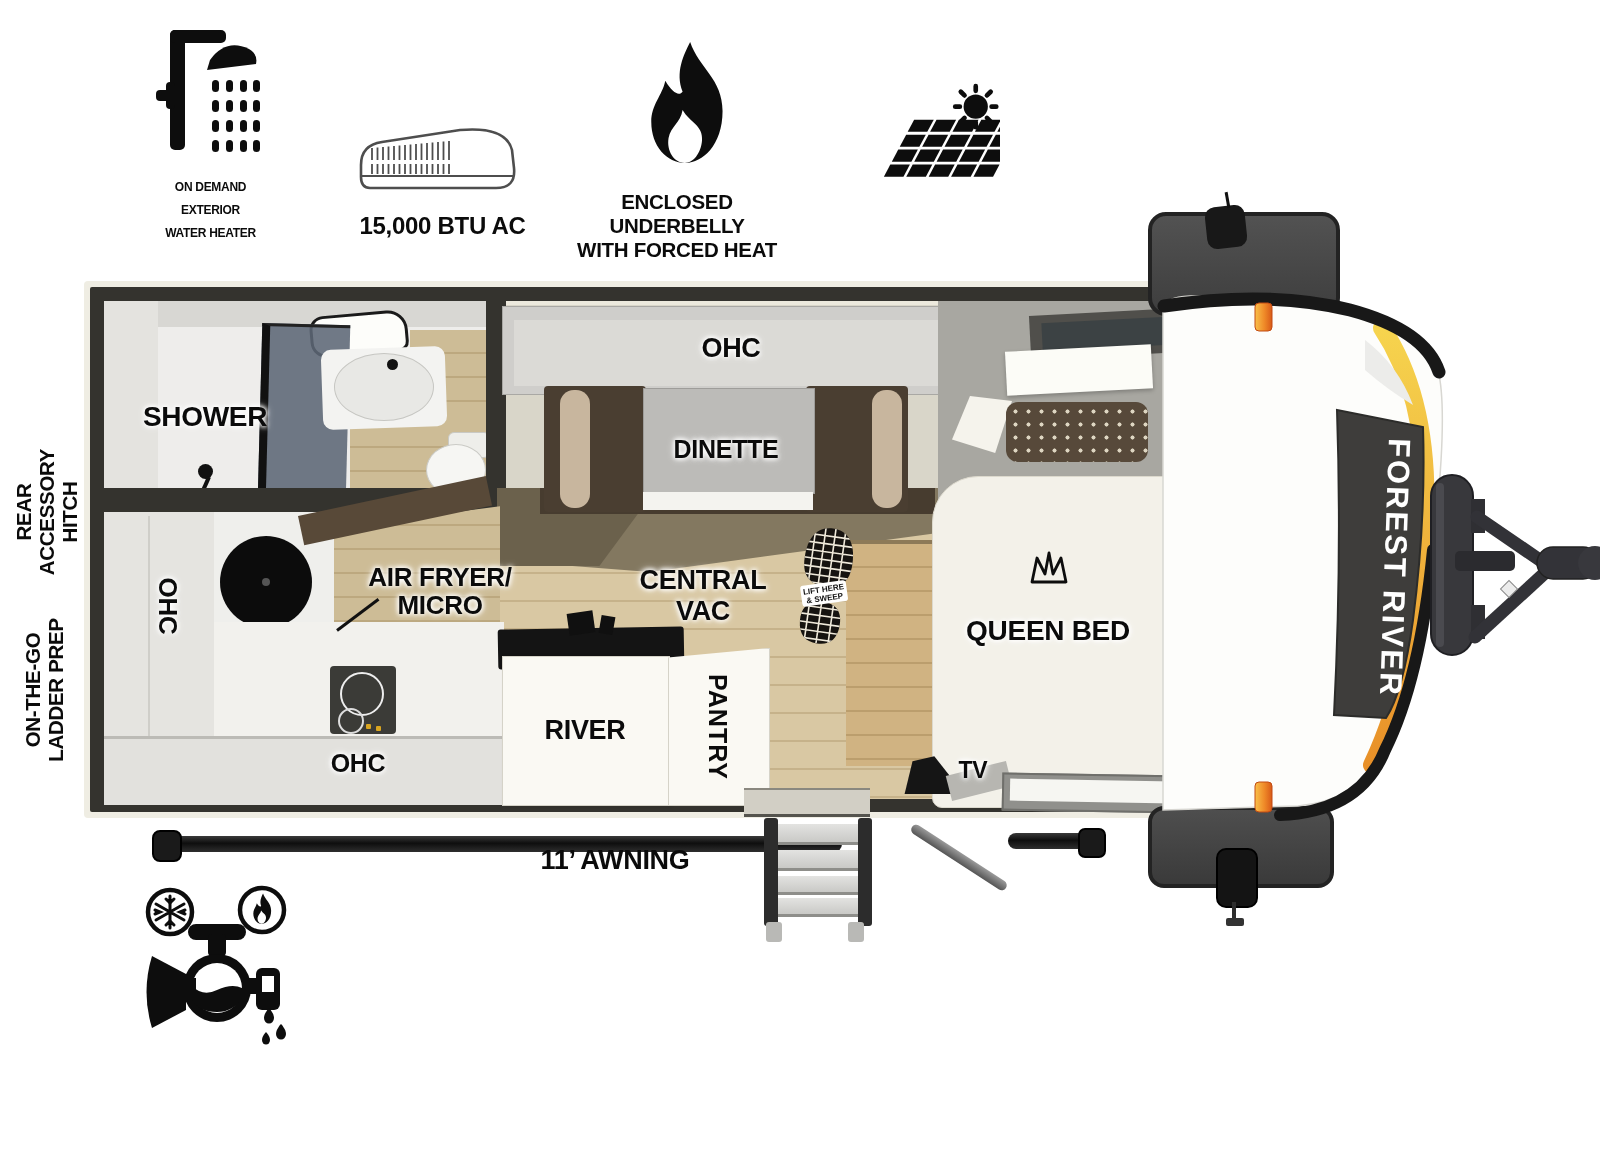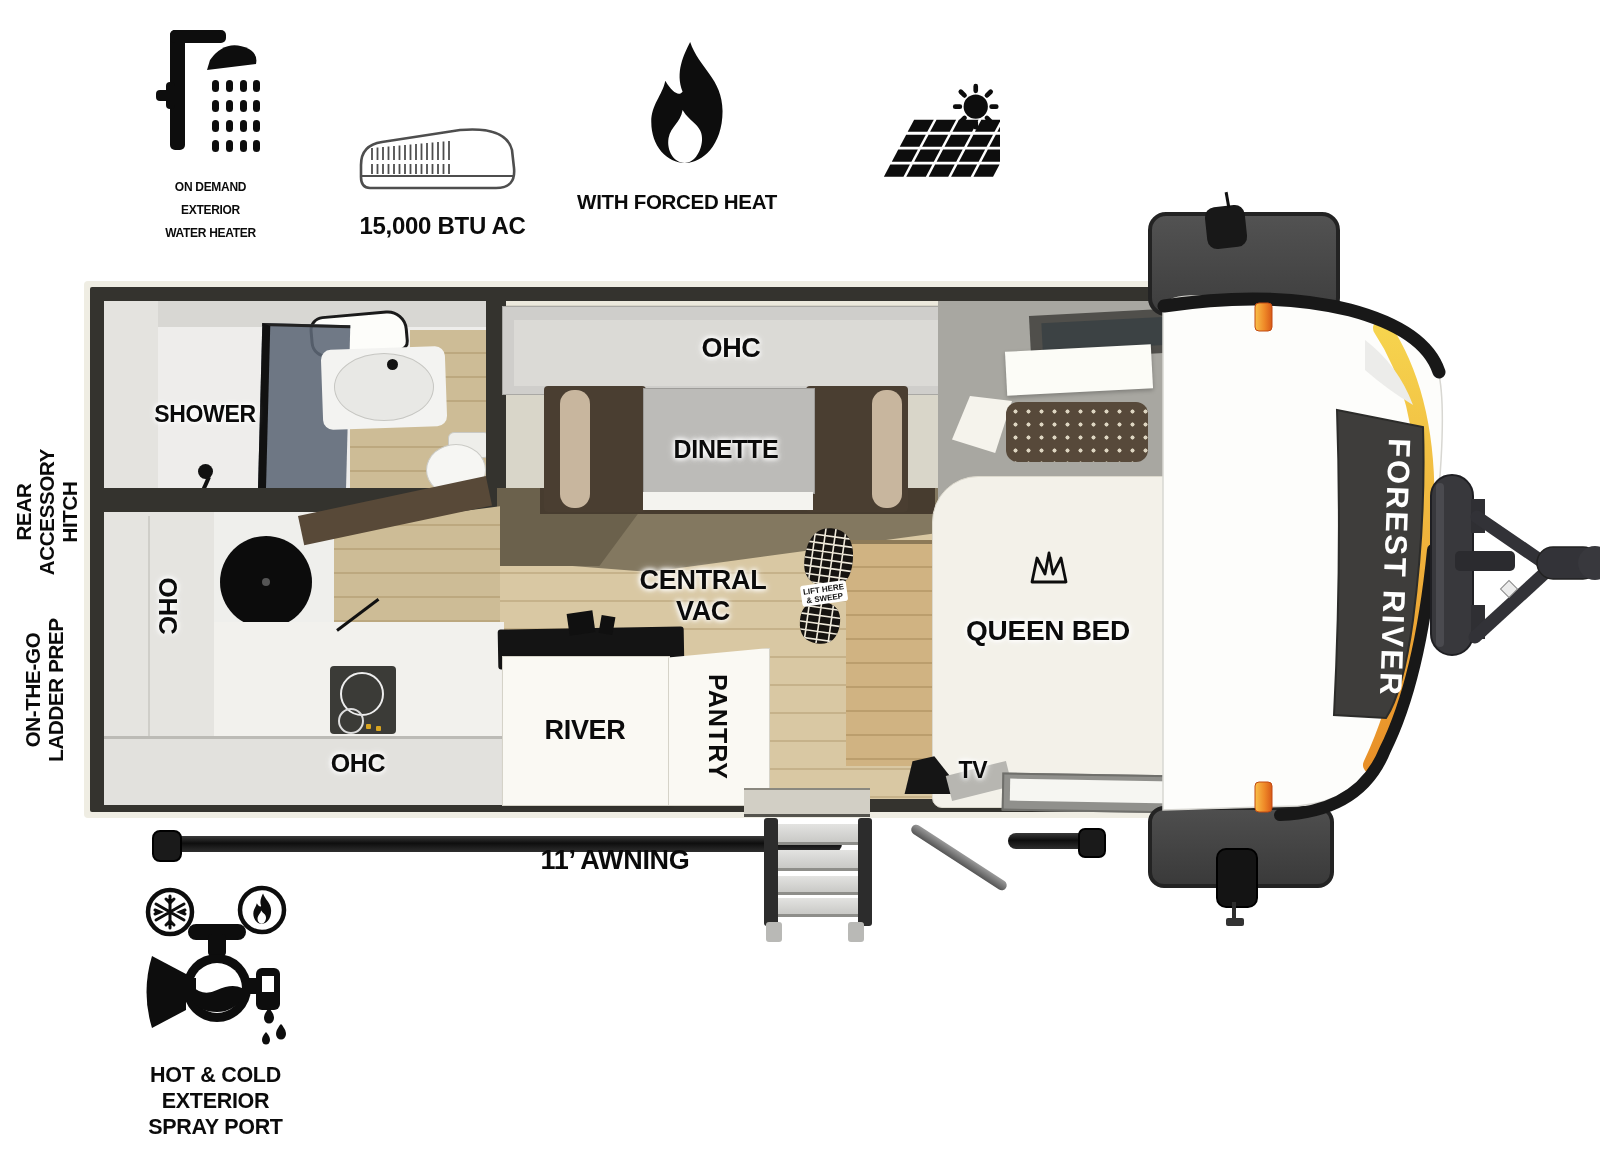--- a/index.html
+++ b/index.html
@@ -57,20 +57,21 @@
       <path d="M16,40 V50 M21.5,40 V50 M27,40 V50 M32.5,40 V50 M38,40 V50 M43.5,40 V50 M49,40 V50 M54.5,40 V50 M60,40 V50 M65.5,40 V50 M71,40 V50 M76.5,40 V50 M82,40 V50 M87.5,40 V50 M93,40 V50"></path>
     </g>
   </svg>
   <div class="lb" style="left:330px;top:213px;width:225px;font-size:24px;">15,000 BTU AC</div>
 
   <svg class="a" style="left:634px;top:36px;" width="108" height="148" viewBox="0 0 100 130">
     <path d="M52,2 C60,26 82,36 82,66 C82,98 63,114 48,114 C30,114 16,98 16,76 C16,60 26,52 29,38 C36,50 42,52 45,48 C38,30 46,14 52,2 Z" fill="#0d0d0d"></path>
     <path d="M47,114 C37,114 30,103 32,91 C34,80 43,77 45,65 C52,77 64,79 63,93 C62,105 55,114 47,114 Z" fill="#fff"></path>
   </svg>
   <div class="lb" style="left:562px;top:190px;width:230px;font-size:20.5px;line-height:24px;">
+    <div>ENCLOSED UNDERBELLY</div>
     <div>WITH FORCED HEAT</div>
   </div>
 
   <svg class="a" style="left:860px;top:78px;" width="140" height="104" viewBox="0 0 150 110">
     <circle cx="124" cy="30" r="13" fill="#0d0d0d"></circle>
     <g stroke="#0d0d0d" stroke-width="5" stroke-linecap="round">
       <path d="M124,8 V13 M124,47 V52 M102,30 H107 M141,30 H146 M108,14 l4,4 M136,42 l4,4 M140,14 l-4,4 M112,42 l-4,4"></path>
     </g>
     <g transform="translate(58,44) skewX(-28)" fill="#0d0d0d">
       <rect x="0" y="0" width="21" height="13"></rect>
@@ -107,21 +108,21 @@
   <div class="a wood2" style="left:350px;top:424px;width:142px;height:67px;"></div>
   <div class="a" style="left:310px;top:313px;width:92px;height:36px;background:#fdfdfa;border:3px solid #1a1a1a;border-radius:14px 20px 10px 16px;transform:rotate(-5deg);"></div>
   <div class="a" style="left:260px;top:324px;width:80px;height:174px;background:rgba(92,102,117,0.88);border-left:8px solid #111;border-top:3px solid #222;transform:rotate(1.5deg);"></div>
   <div class="a" style="left:322px;top:348px;width:124px;height:80px;background:#f3f3f1;border-radius:10px;transform:rotate(-2deg);"></div>
   <div class="a" style="left:334px;top:353px;width:98px;height:66px;background:#e8e8e5;border:1px solid #c6c6c2;border-radius:50%;"></div>
   <div class="a" style="left:387px;top:359px;width:11px;height:11px;background:#111;border-radius:50%;"></div>
   <div class="a" style="left:448px;top:432px;width:40px;height:24px;background:#eeeeea;border:1px solid #c9c9c4;border-radius:6px;"></div>
   <div class="a" style="left:426px;top:444px;width:58px;height:50px;background:#f6f6f3;border:1px solid #cbcbc6;border-radius:50%;"></div>
   <div class="a" style="left:198px;top:464px;width:15px;height:15px;background:#111;border-radius:50%;"></div>
   <div class="a" style="left:203px;top:476px;width:4px;height:20px;background:#111;transform:rotate(24deg);"></div>
-  <div class="lb glow" style="left:140px;top:402px;width:130px;font-size:23px;">SHOWER</div>
+  <div class="lb glow" style="left:140px;top:402px;width:130px;font-size:28px;">SHOWER</div>
   <div class="a" style="left:97px;top:488px;width:410px;height:24px;background:#34332e;"></div>
   <div class="a" style="left:486px;top:295px;width:20px;height:217px;background:#34332e;"></div>
 
   <div class="a wood" style="left:497px;top:490px;width:450px;height:309px;"></div>
   <div class="a" style="left:497px;top:488px;width:450px;height:84px;background:#837860;clip-path:polygon(0 0,100% 0,100% 52%,34% 100%,0 86%);"></div>
   <div class="a" style="left:497px;top:488px;width:160px;height:78px;background:#6b614c;clip-path:polygon(0 0,100% 0,64% 100%,0 100%);"></div>
   <div class="a wood2" style="left:214px;top:502px;width:286px;height:140px;clip-path:polygon(0 30%,100% 3%,100% 100%,0 98%);"></div>
 
   <div class="a" style="left:502px;top:306px;width:456px;height:87px;background:#cfcecb;border:1px solid #a9a8a4;"></div>
   <div class="a" style="left:514px;top:320px;width:432px;height:66px;background:#dbdad6;"></div>
@@ -163,20 +164,24 @@
   <div class="a" style="left:330px;top:666px;width:66px;height:68px;background:#3b3b37;border-radius:4px;"></div>
   <div class="a" style="left:340px;top:672px;width:40px;height:40px;border:2.5px solid #eee;border-radius:50%;"></div>
   <div class="a" style="left:338px;top:708px;width:22px;height:22px;border:2px solid #ddd;border-radius:50%;"></div>
   <div class="a" style="left:366px;top:724px;width:5px;height:5px;background:#d9a520;border-radius:1px;"></div>
   <div class="a" style="left:376px;top:726px;width:5px;height:5px;background:#d9a520;border-radius:1px;"></div>
   <div class="a" style="left:104px;top:736px;width:416px;height:66px;background:#e2e1dd;border-top:3px solid #bcbbb6;"></div>
   <div class="lb glow" style="left:316px;top:750px;width:84px;font-size:25px;">OHC</div>
   <div class="a rot" style="left:123px;top:591px;width:90px;height:30px;transform:rotate(90deg);">
     <span class="lb glow" style="position:static;font-size:26px;">OHC</span>
   </div>
+  <div class="lb glow" style="left:348px;top:563px;width:184px;font-size:26px;line-height:28px;">
+    <div>AIR FRYER/</div>
+    <div>MICRO</div>
+  </div>
   <div class="a" style="left:337px;top:629px;width:52px;height:3px;background:#111;transform:rotate(-37deg);transform-origin:left center;"></div>
 
   <div class="lb glow" style="left:608px;top:565px;width:190px;font-size:27px;line-height:31px;">
     <div>CENTRAL</div>
     <div>VAC</div>
   </div>
   <svg class="a" style="left:798px;top:526px;transform:rotate(8deg);" width="54" height="120" viewBox="0 0 54 120">
     <defs>
       <clipPath id="bootToe">
           <path d="M27,2 C44,2 52,16 51,38 C50,52 44,60 27,61 C10,60 4,52 3,38 C2,16 10,2 27,2 Z"></path>
@@ -262,24 +267,20 @@
     <path d="M54,64 Q65,75 79,68 Q94,61 104,66 L104,76 Q95,90 79,90 Q61,90 54,78 Z" fill="#0d0d0d"></path>
     <path d="M14,34 Q3,70 14,106 L48,88 L48,52 Z" fill="#0d0d0d"></path>
     <rect x="40" y="56" width="18" height="22" fill="#0d0d0d"></rect>
     <rect x="106" y="56" width="18" height="16" fill="#0d0d0d"></rect>
     <rect x="118" y="46" width="24" height="42" rx="6" fill="#0d0d0d"></rect>
     <rect x="124" y="54" width="12" height="16" fill="#fff"></rect>
     <path d="M126,96 C126,91 131,86 131,86 C131,86 136,91 136,96 A5,5.5 0 1 1 126,96 Z" fill="#0d0d0d"></path>
     <path d="M138,112 C138,107 143,102 143,102 C143,102 148,107 148,112 A5,5.5 0 1 1 138,112 Z" fill="#0d0d0d"></path>
     <path d="M124,118 C124,114 128,110 128,110 C128,110 132,114 132,118 A4,4.5 0 1 1 124,118 Z" fill="#0d0d0d"></path>
   </svg>
-  <div class="lb" style="left:98px;top:1062px;width:235px;font-size:21.5px;line-height:26px;">
-    <div>HOT &amp; COLD EXTERIOR</div>
-    <div>SPRAY PORT</div>
-  </div>
 
   <div class="a" style="left:1148px;top:212px;width:184px;height:96px;background:linear-gradient(#525252,#3e3e3e);border:4px solid #232323;border-radius:18px;"></div>
   <div class="a" style="left:1206px;top:206px;width:40px;height:42px;background:#181818;border-radius:10px;transform:rotate(-6deg);"></div>
   <div class="a" style="left:1226px;top:192px;width:3px;height:16px;background:#111;transform:rotate(-10deg);"></div>
   <div class="a" style="left:1148px;top:806px;width:178px;height:74px;background:linear-gradient(#4e4e4e,#3a3a3a);border:4px solid #232323;border-radius:16px;"></div>
 
   <svg class="a" style="left:1130px;top:270px;" width="340" height="660" viewBox="0 0 340 660">
     <defs>
       <linearGradient id="gy" x1="0" y1="0" x2="0" y2="1">
         <stop offset="0" stop-color="#f6d44e"></stop>

